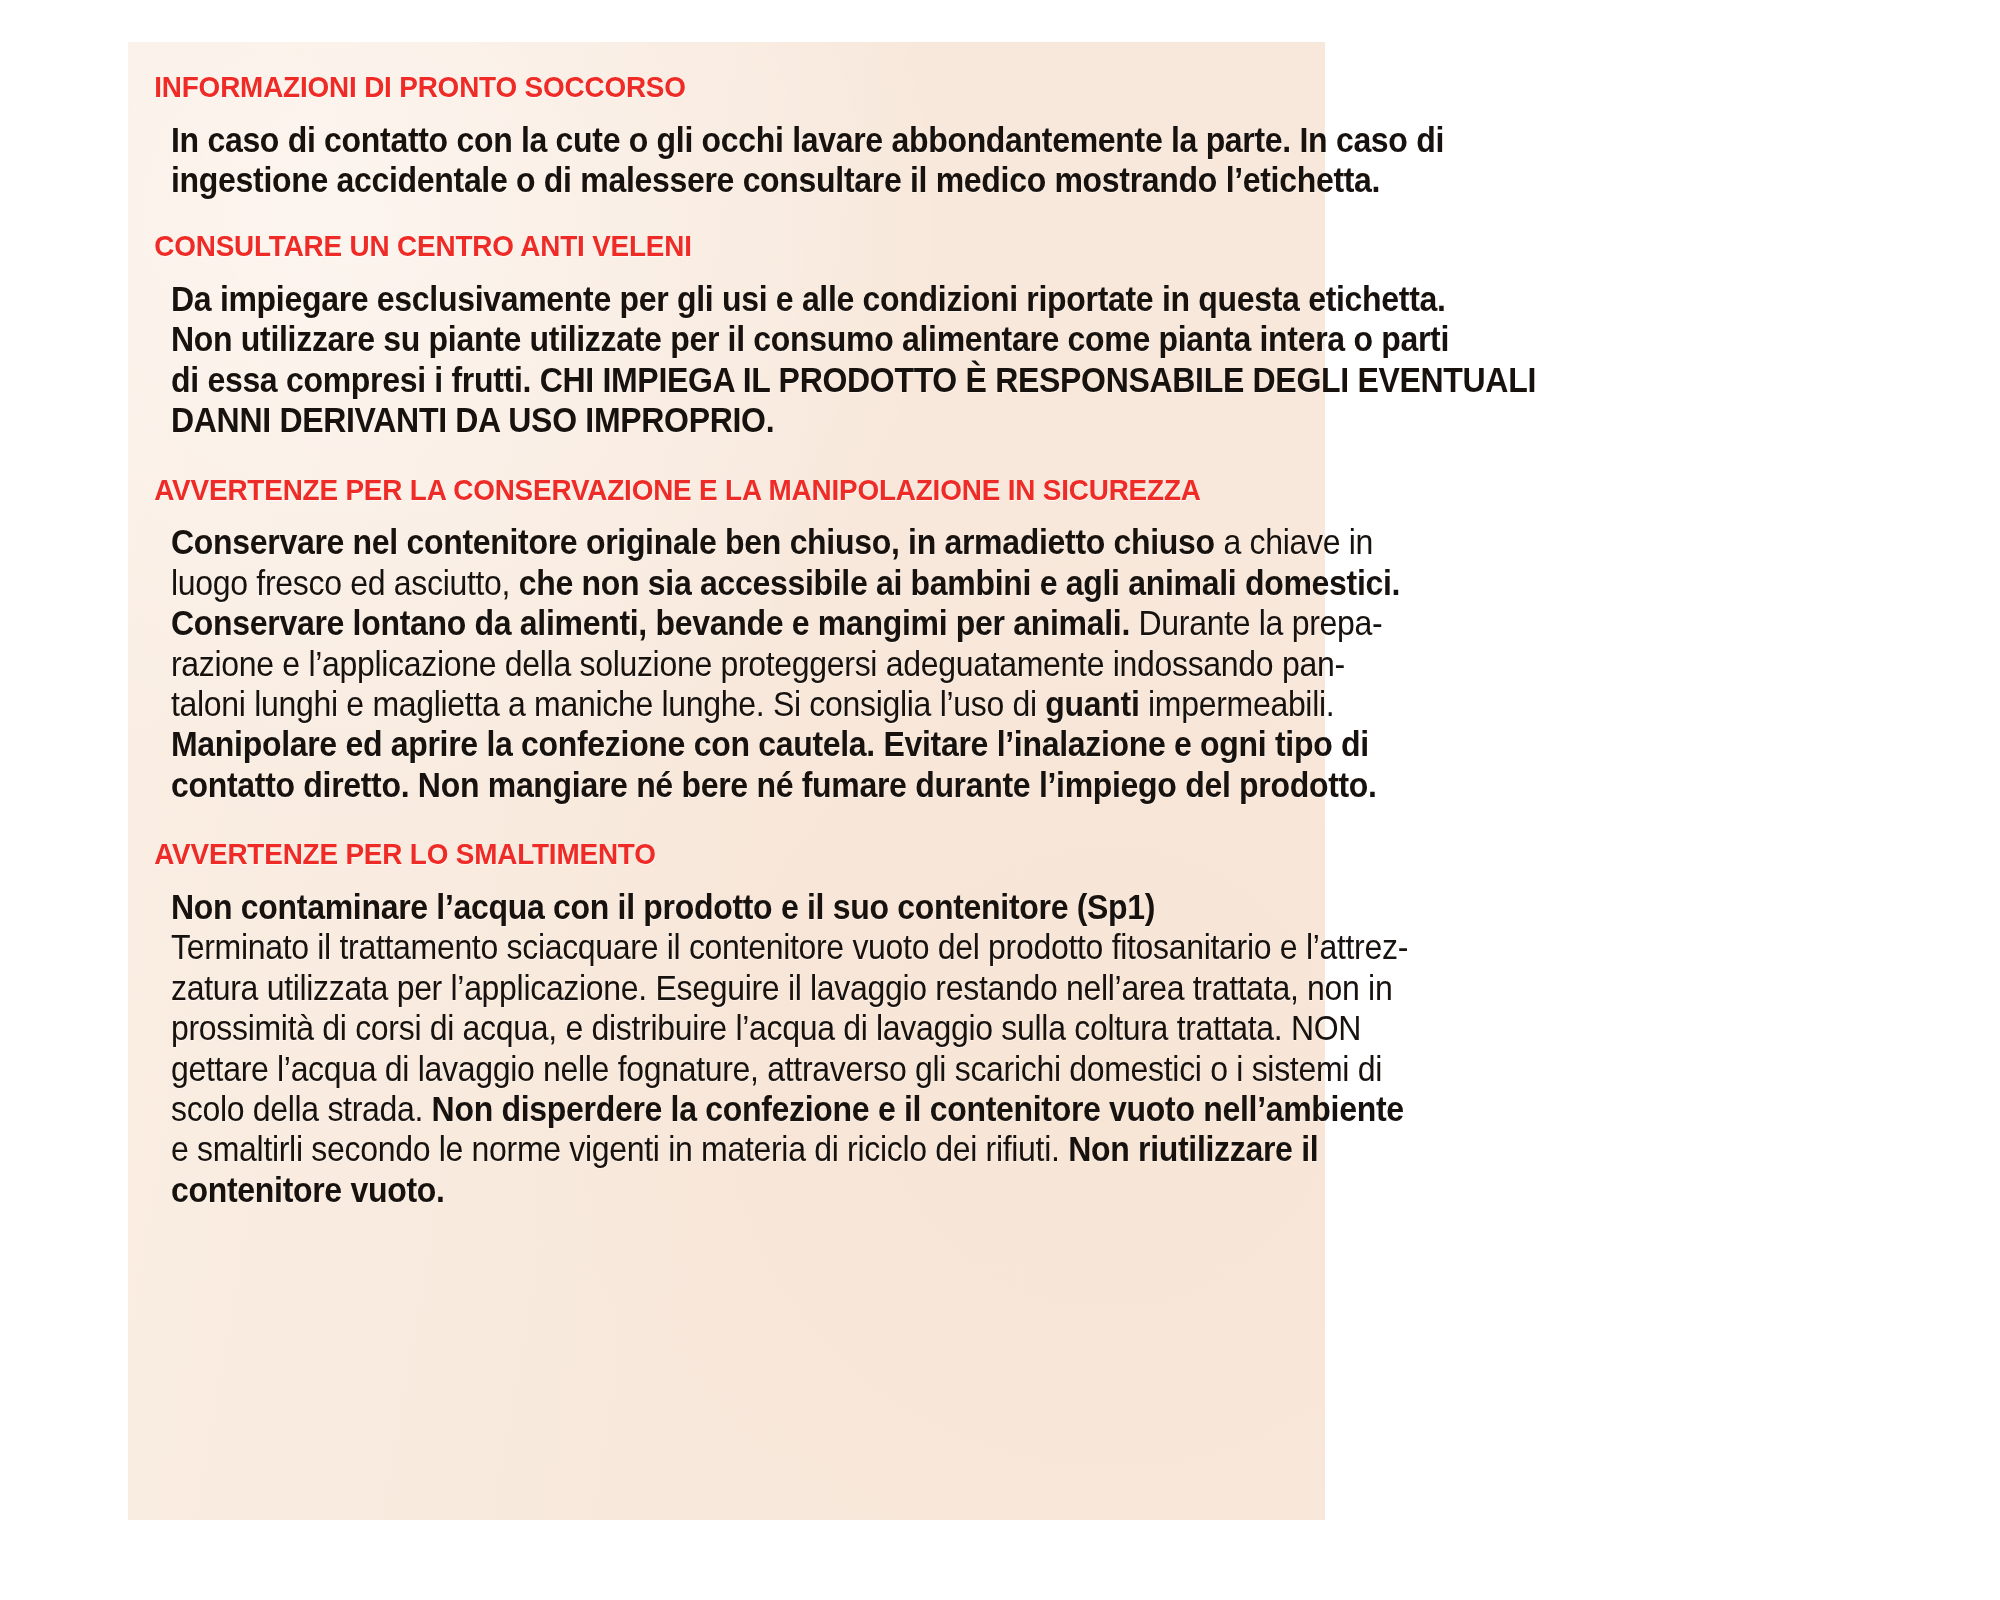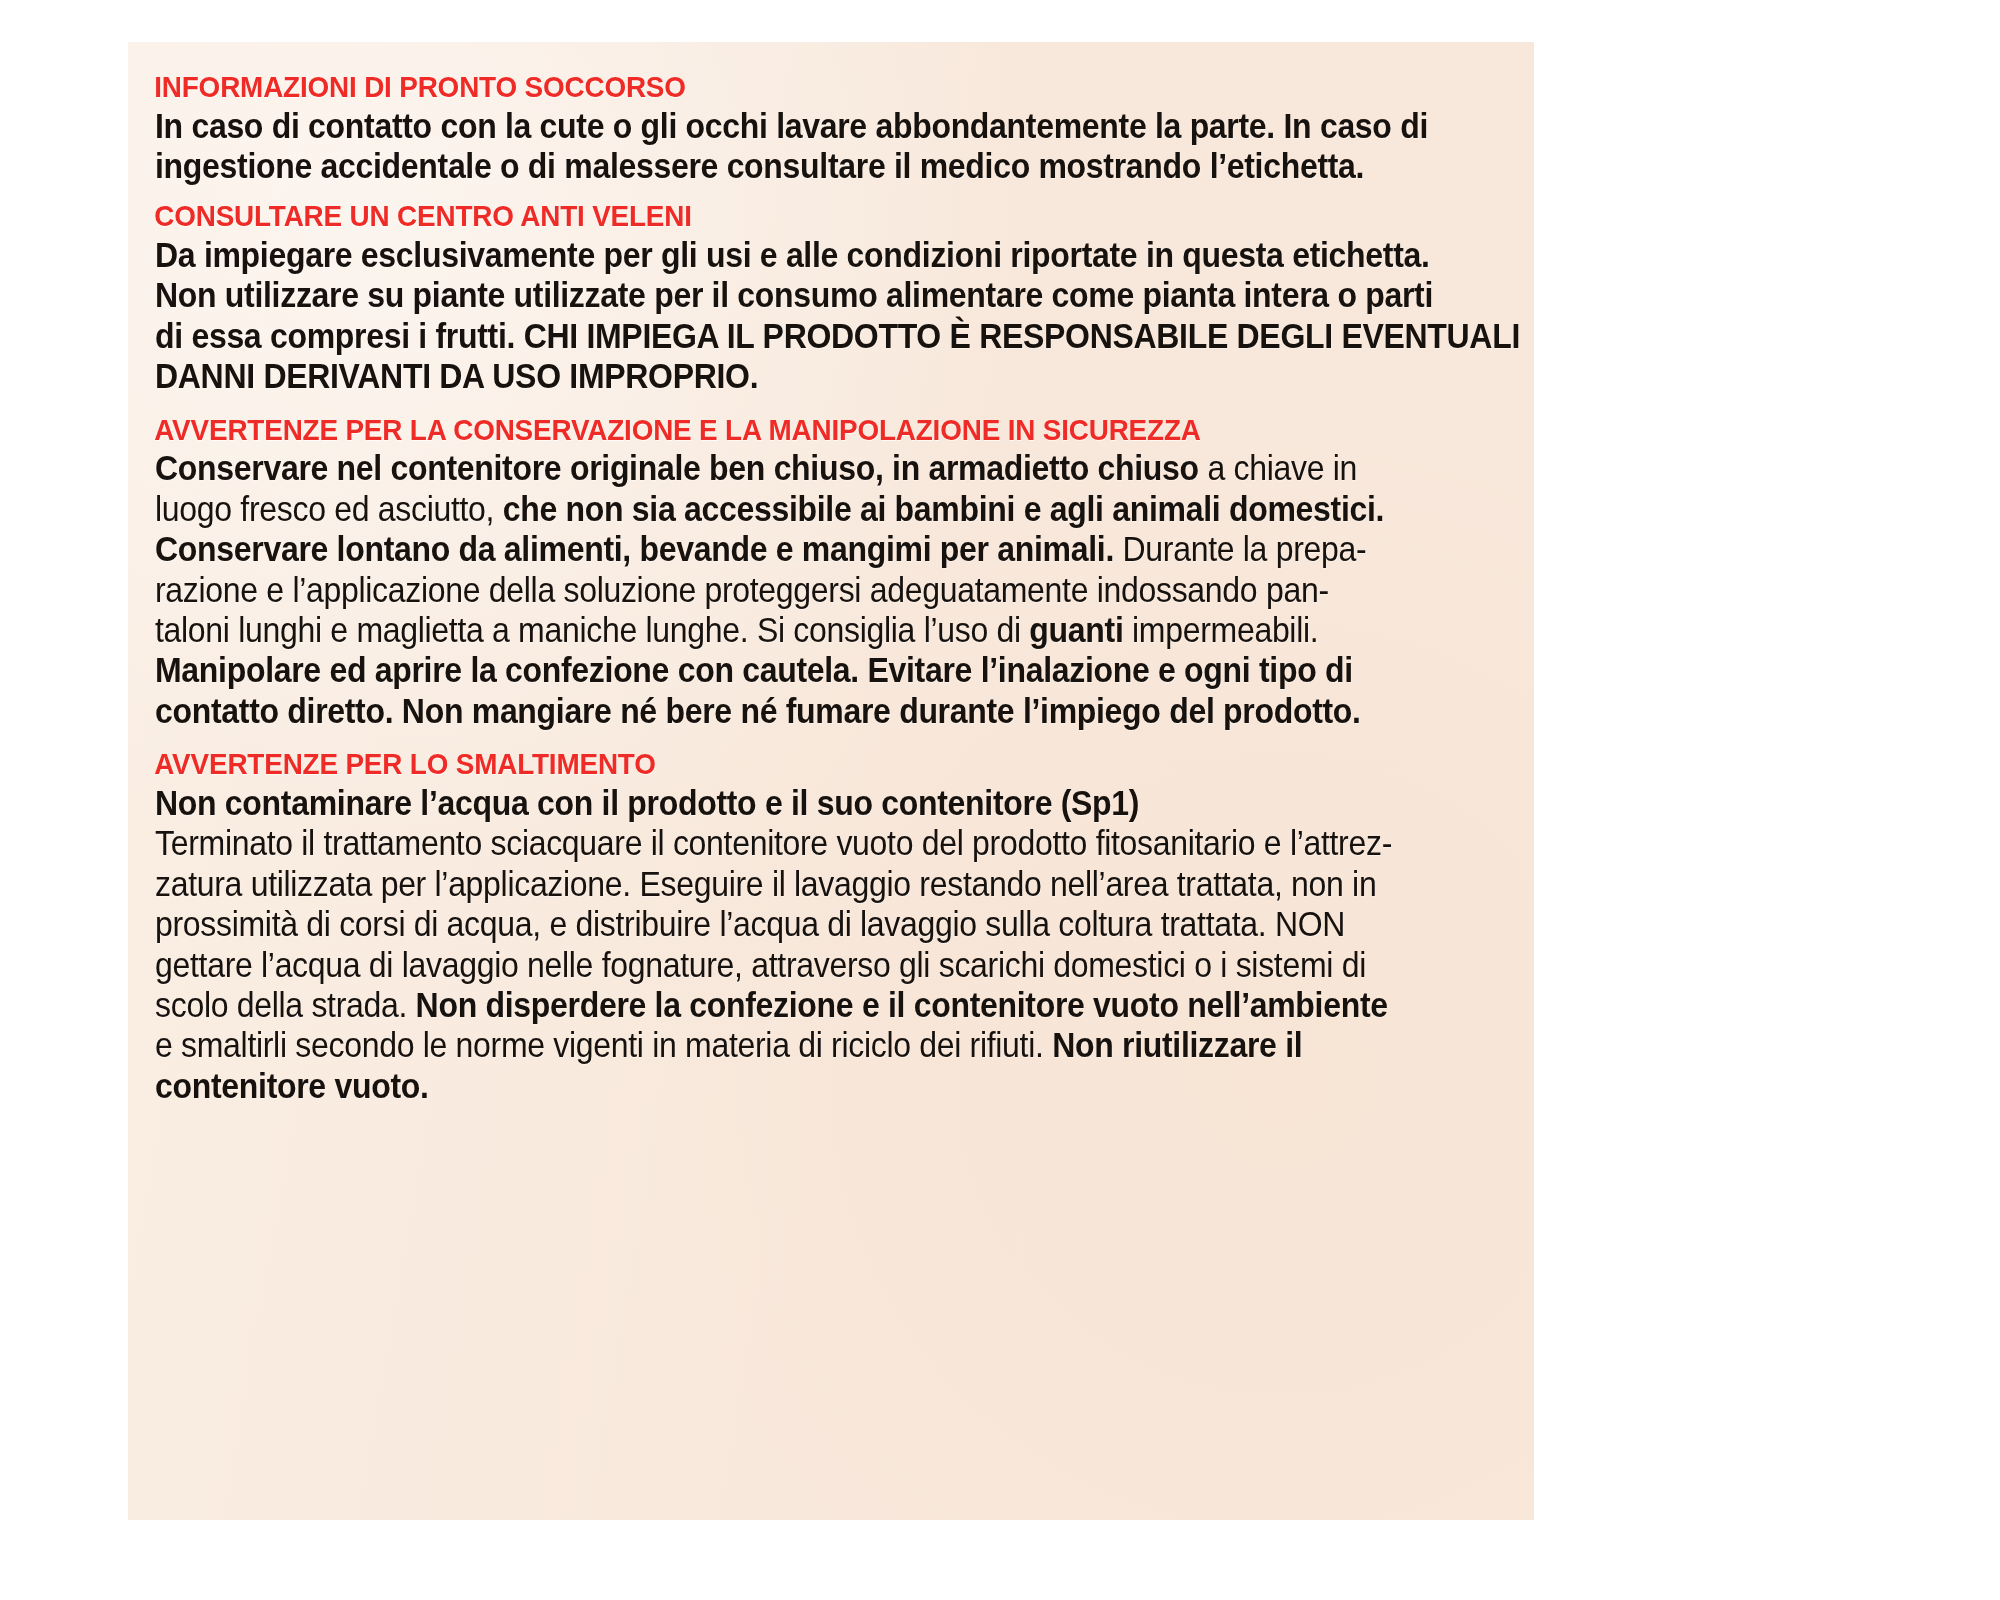--- a/index.html
+++ b/index.html
@@ -11,21 +11,21 @@
     height: 1600px;
     background: #ffffff;
     font-family: "Liberation Sans", sans-serif;
     overflow: hidden;
   }
 
   #label-panel {
     position: absolute;
     left: 128px;
     top: 42px;
-    width: 1406px;
+    width: 1197px;
     height: 1478px;
     background: #f8e8db;
     padding: 28px 34px 20px 16px;
   }
 
   
   #label-panel::before {
     content: "";
     position: absolute;
     inset: 0;
@@ -50,21 +50,21 @@
     text-shadow: 0.6px 0.6px 0 rgba(255,255,255,0.7);
     margin: 0 0 2px 0;
     padding-left: 11px;
   }
 
   .body-block {
     color: #18120f;
     font-size: 35px;
     line-height: 1.155;
     letter-spacing: -0.35px;
-    margin: 0;
+    margin: 16px;
     padding-left: 11px;
   }
 
   .ln {
     display: block;
     white-space: nowrap;
     transform: scaleX(0.915);
     transform-origin: left center;
     text-shadow: 0.5px 0.5px 0 rgba(255,255,255,0.45);
   }

